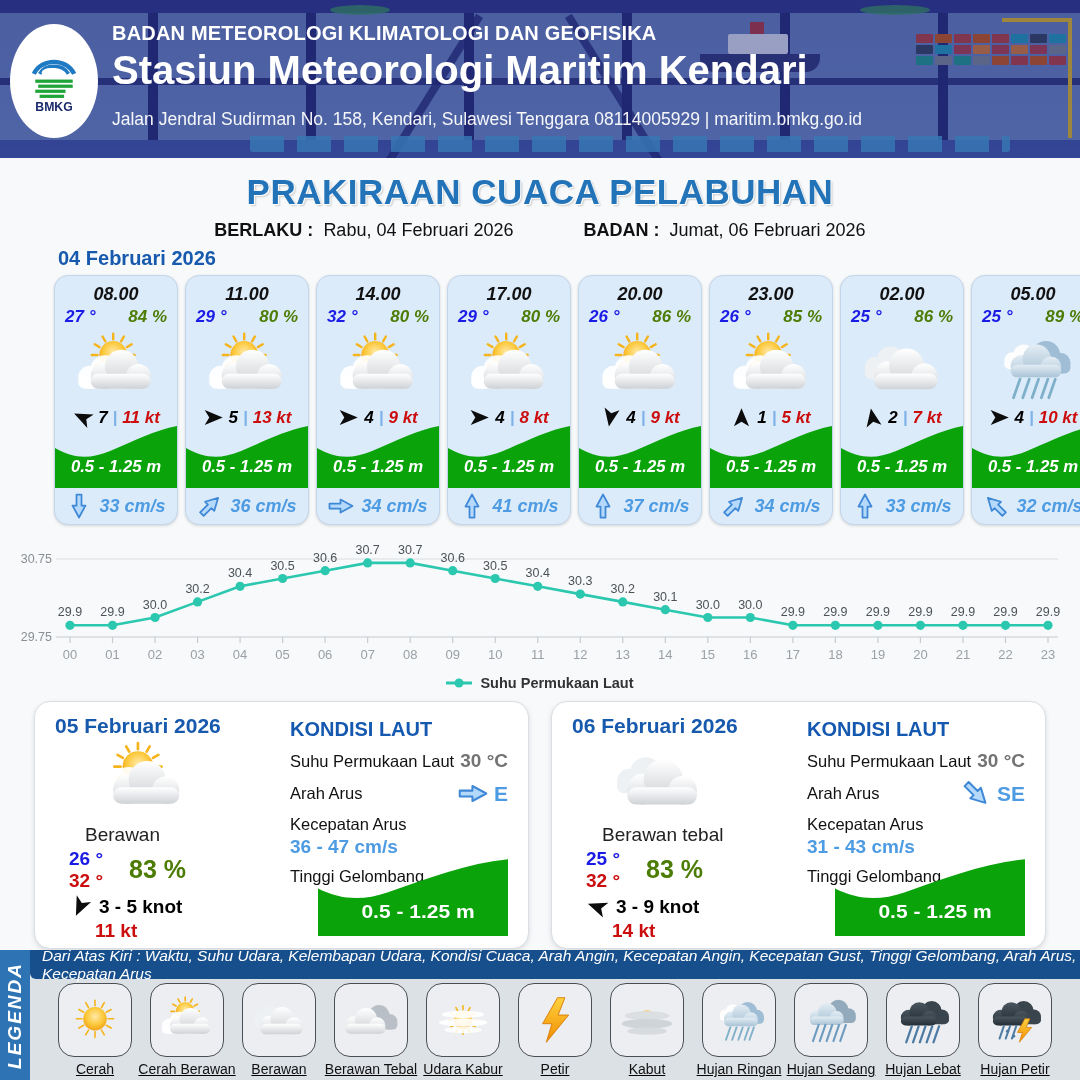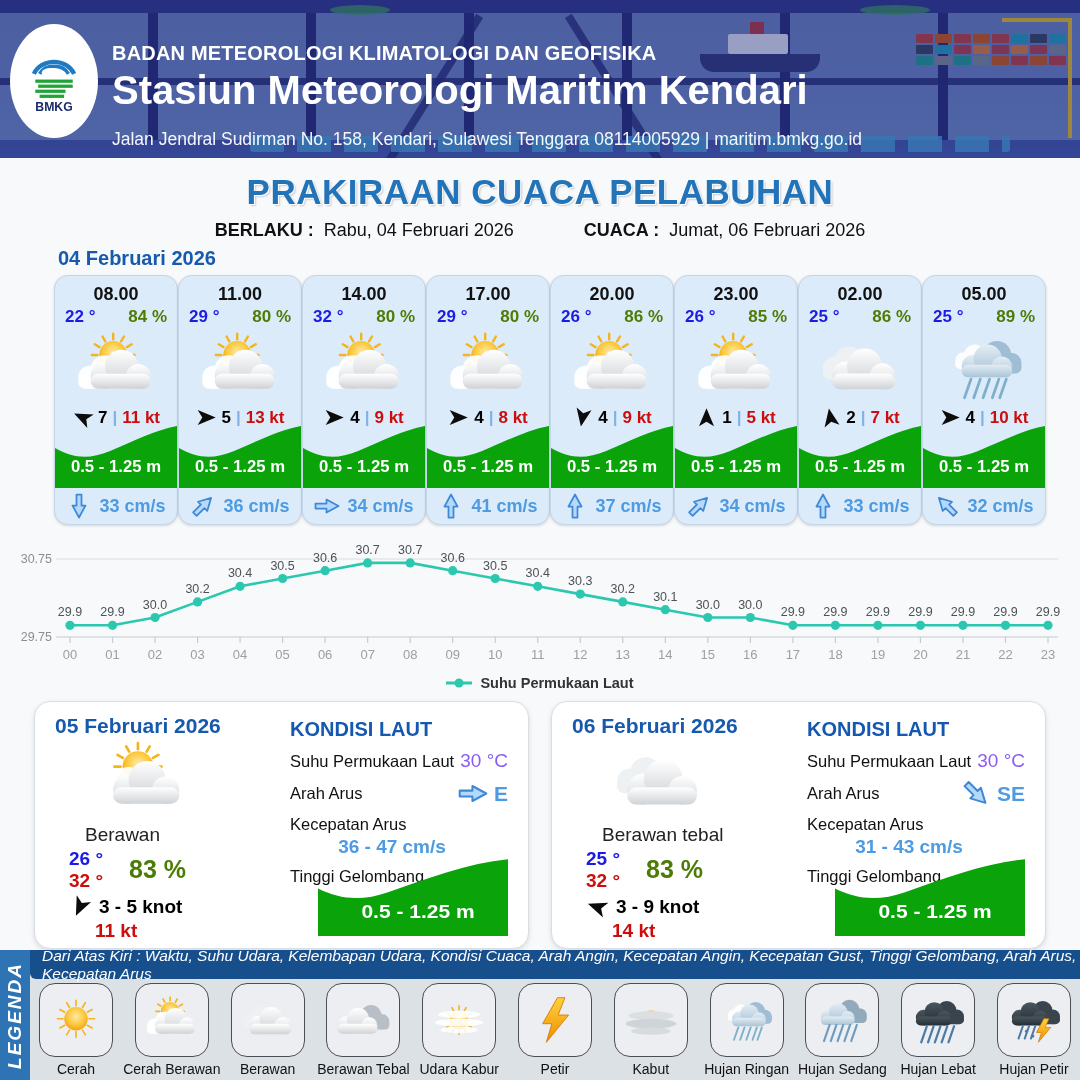--- a/index.html
+++ b/index.html
@@ -18,35 +18,35 @@
   .h-fun{position:absolute;bottom:38px;left:50px;width:14px;height:12px;background:#b93030;}
   .h-containers{position:absolute;top:34px;right:14px;width:150px;display:grid;grid-template-columns:repeat(8,1fr);gap:2px;}
   .h-containers span{height:9px;border-radius:1px;}
   .h-crane{position:absolute;top:18px;right:8px;width:4px;height:120px;background:#f1c40f;}
   .h-crane2{position:absolute;top:18px;right:8px;width:70px;height:4px;background:#f1c40f;}
   .h-chairs{position:absolute;bottom:6px;left:250px;right:70px;height:16px;opacity:.85;
     background:repeating-linear-gradient(90deg,#3fa9d9 0 34px,transparent 34px 47px);border-radius:3px;}
   .h-tint{position:absolute;inset:0;background:rgba(42,48,126,.42);}
   .logo-oval{position:absolute;left:10px;top:24px;width:88px;height:114px;background:#fff;border-radius:50%;z-index:5;
     display:flex;align-items:center;justify-content:center;}
-  .h-text{position:absolute;left:112px;top:42px;z-index:5;color:#fff;}
+  .h-text{position:absolute;left:112px;top:22px;z-index:5;color:#fff;}
   .h-agency{font-size:20px;font-weight:bold;letter-spacing:.2px;}
   .h-station{font-size:40px;font-weight:bold;margin-top:3px;}
   .h-address{font-size:17.5px;margin-top:16px;font-weight:400;opacity:.95;}
   
   .title-block{text-align:center;}
   .main-title{margin:14px 0 0;font-size:35px;font-weight:bold;color:#2273b8;letter-spacing:.5px;
     text-shadow:1px 1px 0 #fff,2px 2px 2px rgba(0,0,0,.18);}
   .subtitle{font-size:27px;font-weight:bold;color:#56a0dc;margin-top:2px;}
   .validity{margin-top:8px;font-size:18px;color:#111;display:flex;justify-content:center;gap:70px;}
   .validity b{font-weight:bold;}
   
   .hourly{margin:6px 30px 0;padding-left:24px;}
   .date-label{color:#1659ad;font-weight:bold;font-size:20px;margin:2px 0 5px 4px;}
-  .cards{display:flex;}
+  .cards{display:flex;gap:7px;font-style:italic;}
   .card{width:124px;height:250px;background:#dcebfa;border:1px solid #c3d6ea;border-radius:14px;
     position:relative;overflow:hidden;box-shadow:0 1px 3px rgba(0,0,0,.15);flex:0 0 auto;box-sizing:border-box;}
   .card-time{text-align:center;font-weight:bold;font-size:18px;color:#111;margin-top:8px;}
   .card-th{display:flex;justify-content:space-between;padding:2px 10px 0;font-weight:bold;font-size:17px;}
   .card-temp{color:#1b1be6;} .card-hum{color:#4c7c04;}
   .card-icon{height:82px;display:flex;align-items:center;justify-content:center;}
   .card-icon svg{width:96px;height:78px;}
   .card-wind{display:flex;align-items:center;justify-content:center;gap:5px;font-weight:bold;font-size:17px;margin-top:-2px;}
   .card-wind .dart{width:21px;height:21px;}
   .card-wind .sep{color:#7fb3e8;}
@@ -71,34 +71,34 @@
   .daily-temps{display:flex;align-items:center;gap:26px;padding-left:14px;margin-top:2px;}
   .tcol{display:flex;flex-direction:column;line-height:1.15;font-weight:bold;font-size:19px;}
   .tmin{color:#1b1be6;} .tmax{color:#cc0d0d;}
   .daily-hum{color:#4c7c04;font-weight:bold;font-size:25px;}
   .daily-wind{display:flex;align-items:center;gap:8px;font-weight:bold;font-size:19px;margin-top:4px;padding-left:14px;}
   .daily-wind .dart{width:22px;height:22px;}
   .daily-gust{color:#cc0d0d;font-weight:bold;font-size:19px;padding-left:40px;margin-top:2px;}
   .sea{flex:1;padding-left:10px;position:relative;}
   .sea-title{color:#1558b0;font-weight:bold;font-size:20px;margin-top:4px;}
   .sea-row{display:flex;justify-content:space-between;align-items:center;font-size:16.5px;color:#111;margin-top:9px;}
-  .sea-val{color:#8b5cf6;font-weight:normal;font-size:19px;}
+  .sea-val{color:#737373;font-weight:bold;font-size:19px;}
   .arus-cell{display:flex;align-items:center;gap:6px;color:#4d9be2;font-weight:bold;font-size:21px;}
   .arus-cell svg{width:30px;height:25px;}
-  .sea-kec-val{text-align:center;color:#4d9be2;font-weight:bold;font-size:19px;margin-top:2px;padding-right:14px;}
+  .sea-kec-val{text-align:left;color:#4d9be2;font-weight:bold;font-size:19px;margin-top:2px;padding-right:14px;}
   .sea-wave{position:absolute;right:0;bottom:2px;width:190px;height:84px;}
   .sea-wave svg{width:100%;height:100%;display:block;}
   
   .legend{position:absolute;left:0;right:0;bottom:0;height:130px;background:#dce1e6;}
   .legend-bar{position:absolute;left:0;top:0;bottom:0;width:30px;background:#2e74b5;display:flex;align-items:center;justify-content:center;}
   .legend-bar span{writing-mode:vertical-rl;transform:rotate(180deg);color:#fff;font-weight:bold;font-style:italic;
     font-size:19px;letter-spacing:2px;}
   .legend-strip{position:absolute;left:30px;right:0;top:0;height:29px;background:#174f8c;color:#fff;
     display:flex;align-items:center;padding-left:12px;font-style:italic;font-size:15.5px;border-radius:0 0 0 6px;box-sizing:border-box;}
-  .legend-items{position:absolute;left:30px;right:0;top:33px;display:flex;justify-content:space-between;}
+  .legend-items{position:absolute;left:30px;right:0;top:33px;display:flex;justify-content:center;text-decoration:underline;}
   .legend-item{display:flex;flex-direction:column;align-items:center;width:92px;}
   .legend-box{width:72px;height:72px;border:1.6px solid #4a4f55;border-radius:16px;background:rgba(255,255,255,.45);
     display:flex;align-items:center;justify-content:center;}
   .legend-box svg{width:62px;height:52px;}
   .legend-label{font-size:14px;color:#111;margin-top:4px;white-space:nowrap;}
 </style>
 </head>
 <body>
 
 <div class="header">
@@ -161,32 +161,32 @@
     <div class="h-station">Stasiun Meteorologi Maritim Kendari</div>
     <div class="h-address">Jalan Jendral Sudirman No. 158, Kendari, Sulawesi Tenggara  08114005929 | maritim.bmkg.go.id</div>
   </div>
 </div>
 
 <div class="title-block">
   <h1 class="main-title">PRAKIRAAN CUACA PELABUHAN</h1>
   <div class="validity">
     <span><b>BERLAKU :</b>&nbsp;
       <span>Rabu, 04 Februari 2026</span></span>
-    <span><b>CUACA :</b>&nbsp;
+    <span><b>BADAN :</b>&nbsp;
       <span>Jumat, 06 Februari 2026</span></span>
   </div>
 </div>
 
 <div class="hourly">
   <div class="date-label">04 Februari 2026</div>
   <div class="cards" id="cards">
       <div class="card">
       <div class="card-time">08.00</div>
       <div class="card-th">
-        <span class="card-temp">22 °</span>
+        <span class="card-temp">27 °</span>
         <span class="card-hum">84 %</span>
       </div>
       <div class="card-icon">
           <svg viewBox="0 0 100 84">
             <defs>
 <radialGradient id="gsun" cx="50%" cy="40%" r="65%">
                 <stop offset="0%" stop-color="#ffe9a8"></stop>
                 <stop offset="55%" stop-color="#fcc93c"></stop>
                 <stop offset="100%" stop-color="#f2990f"></stop>
               </radialGradient>

